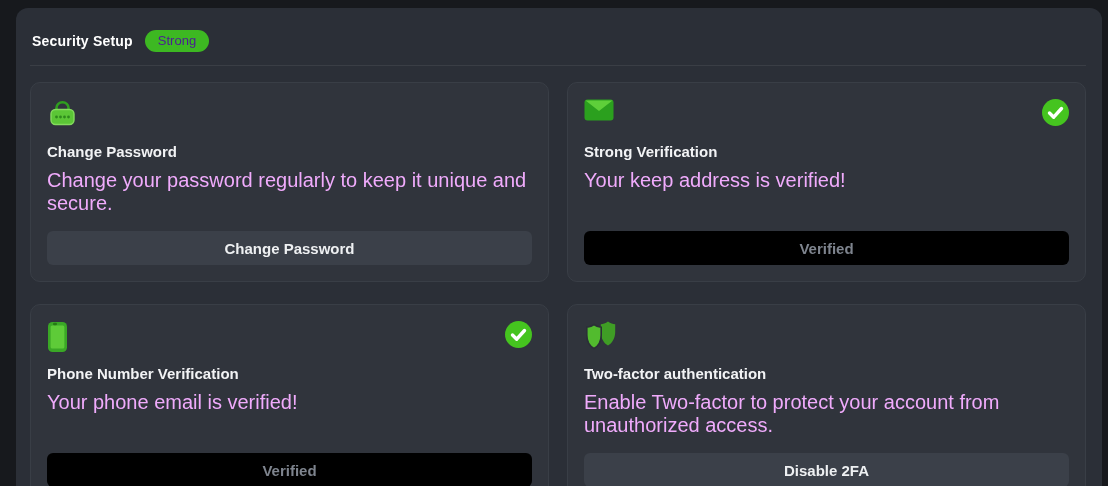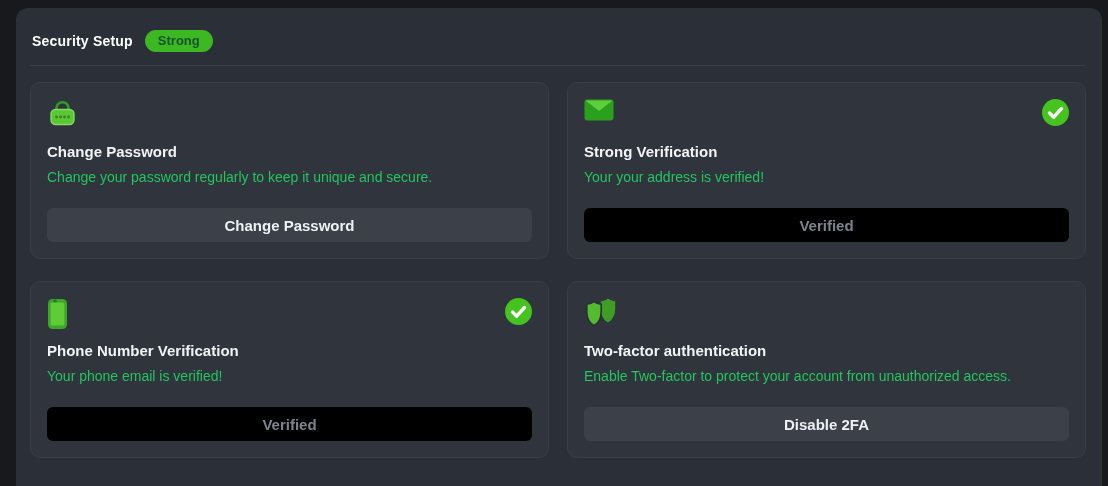--- a/index.html
+++ b/index.html
@@ -29,23 +29,23 @@
     padding-left: 2px;
   }
   .page-title {
     font-size: 14px;
     font-weight: bold;
     color: #ffffff;
     letter-spacing: 0.2px;
   }
   .badge {
     background: #3db822;
-    color: #14532d;
+    color: #4c1d95;
     font-size: 13px;
-    font-weight: bold;
+    font-weight: normal;
     padding: 4px 13px 5px 13px;
     border-radius: 999px;
     line-height: 1;
   }
   .divider {
     height: 1px;
     background: #3a3e45;
     margin-top: 13px;
   }
   .cards {
@@ -72,22 +72,22 @@
   }
   .card-title {
     margin-top: 10px;
     font-size: 15px;
     font-weight: bold;
     color: #f2f3f5;
   }
   .card-desc {
     margin-top: 9px;
     margin-bottom: 16px;
-    font-size: 14px;
-    color: #22c55e;
+    font-size: 20px;
+    color: #f0abfc;
   }
   .card-btn {
     margin-top: auto;
     width: 100%;
     height: 34px;
     border: none;
     border-radius: 6px;
     font-family: inherit;
     font-size: 15px;
     font-weight: bold;
@@ -147,21 +147,21 @@
           </svg>
         </span>
         <span class="icon-box">
           <svg width="27" height="27" viewBox="0 0 27 27">
             <circle cx="13.5" cy="13.5" r="13.5" fill="#45c41f"></circle>
             <path d="M7.5 14 L11.7 18.2 L19.5 9.5" stroke="#ffffff" stroke-width="3.4" fill="none" stroke-linecap="round" stroke-linejoin="round"></path>
           </svg>
         </span>
       </div>
       <div class="card-title">Strong Verification</div>
-      <div class="card-desc">Your your address is verified!</div>
+      <div class="card-desc">Your keep address is verified!</div>
       <button class="card-btn disabled">Verified</button>
     </div>
 
     <div class="card">
       <div class="card-top">
         <span class="icon-box">
           <svg width="21" height="32" viewBox="0 0 21 32">
             <rect x="1" y="1" width="19" height="30" rx="4.5" fill="#3aa726"></rect>
             <rect x="3.6" y="4.5" width="13.8" height="23" rx="1.6" fill="#5ecb38"></rect>
             <rect x="6" y="1.8" width="4" height="2.4" rx="1.2" fill="#267815"></rect>

